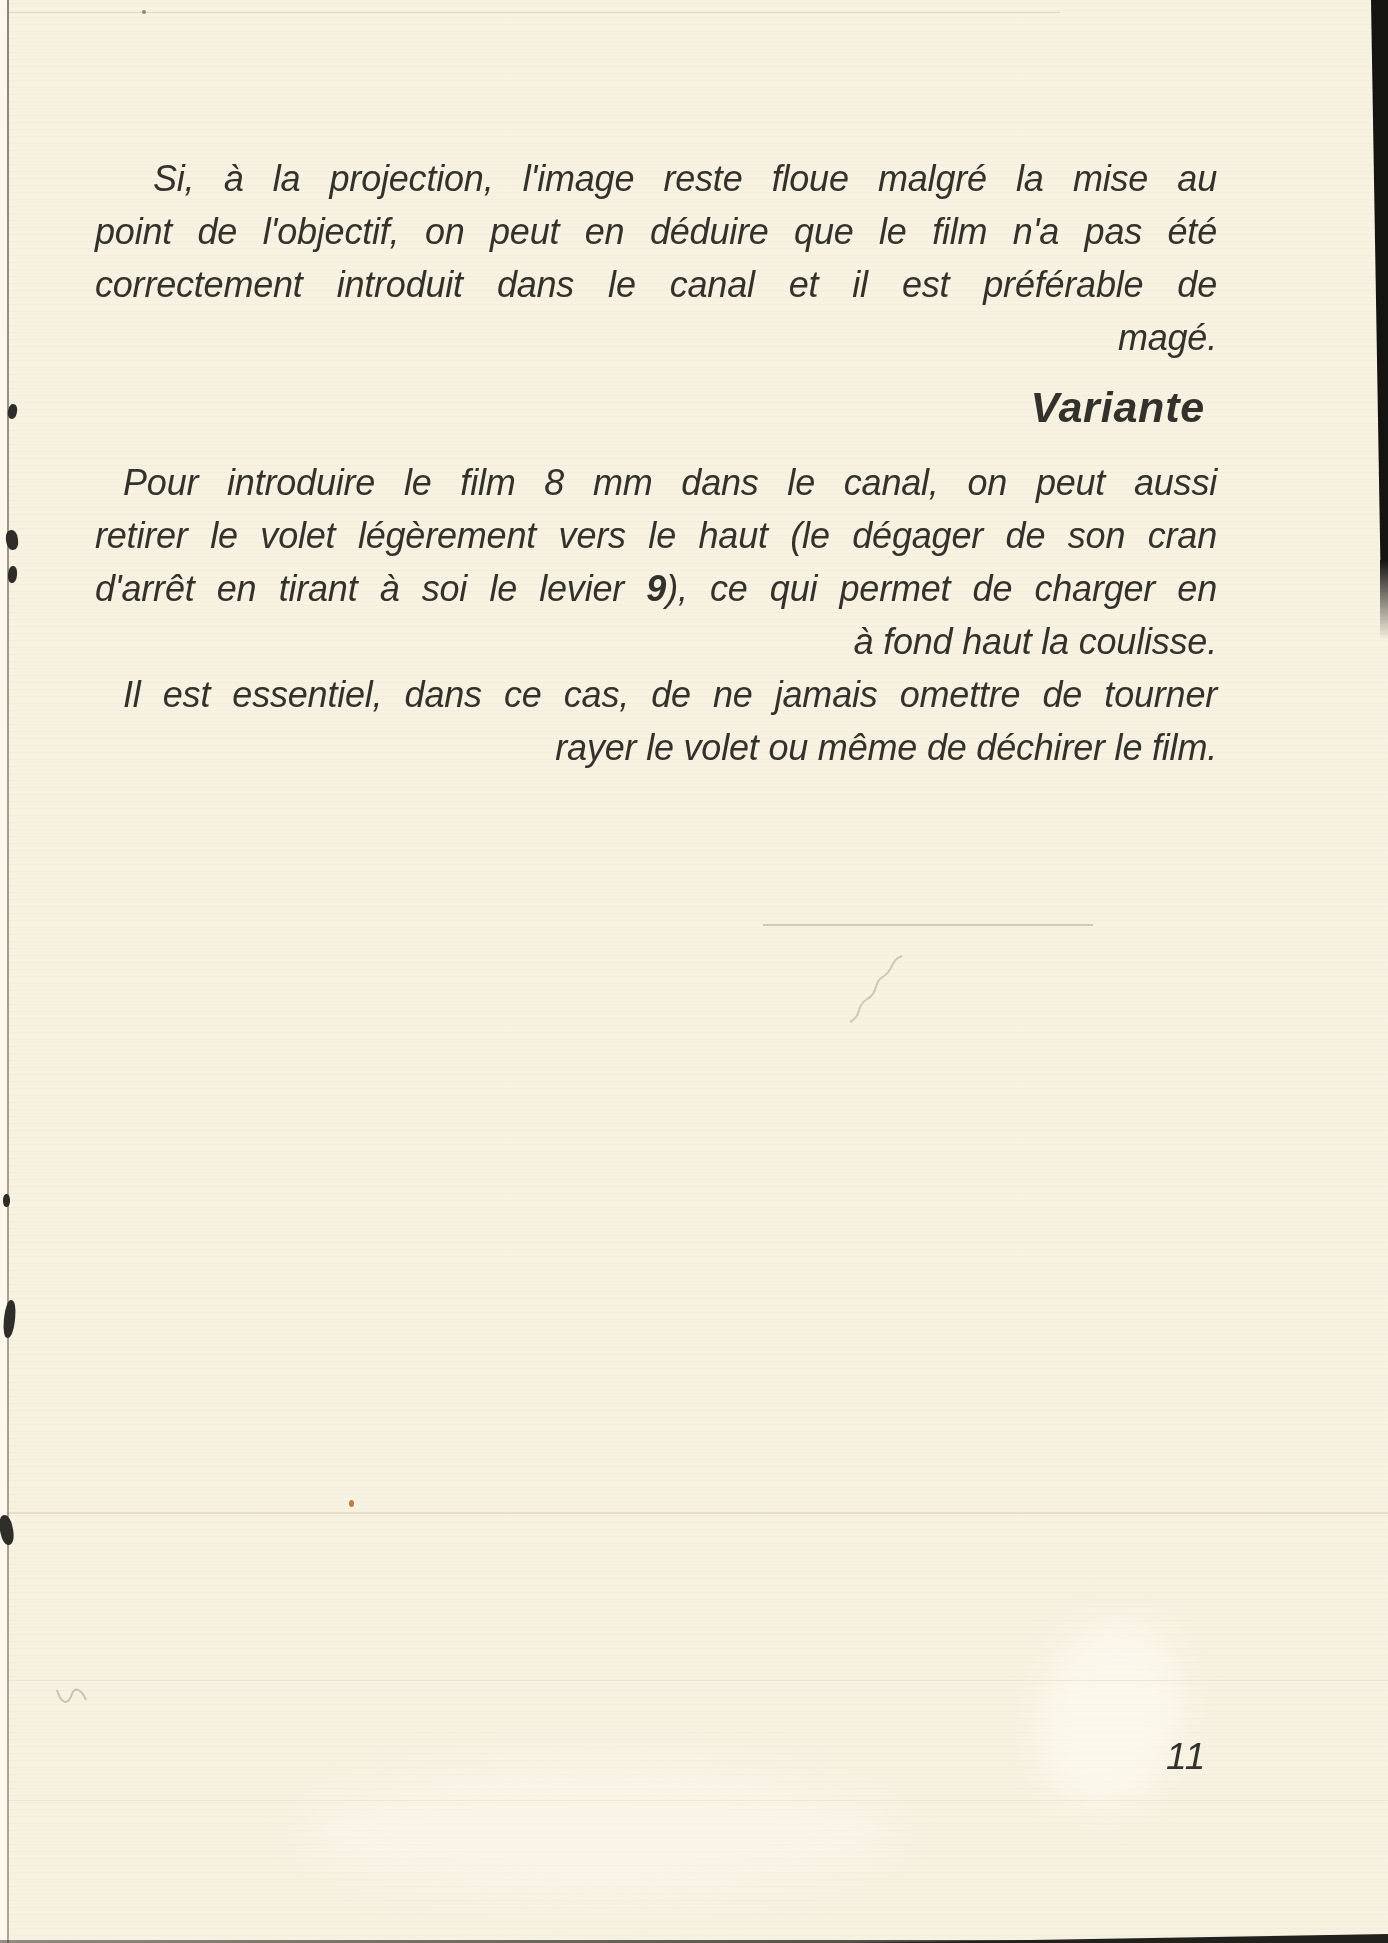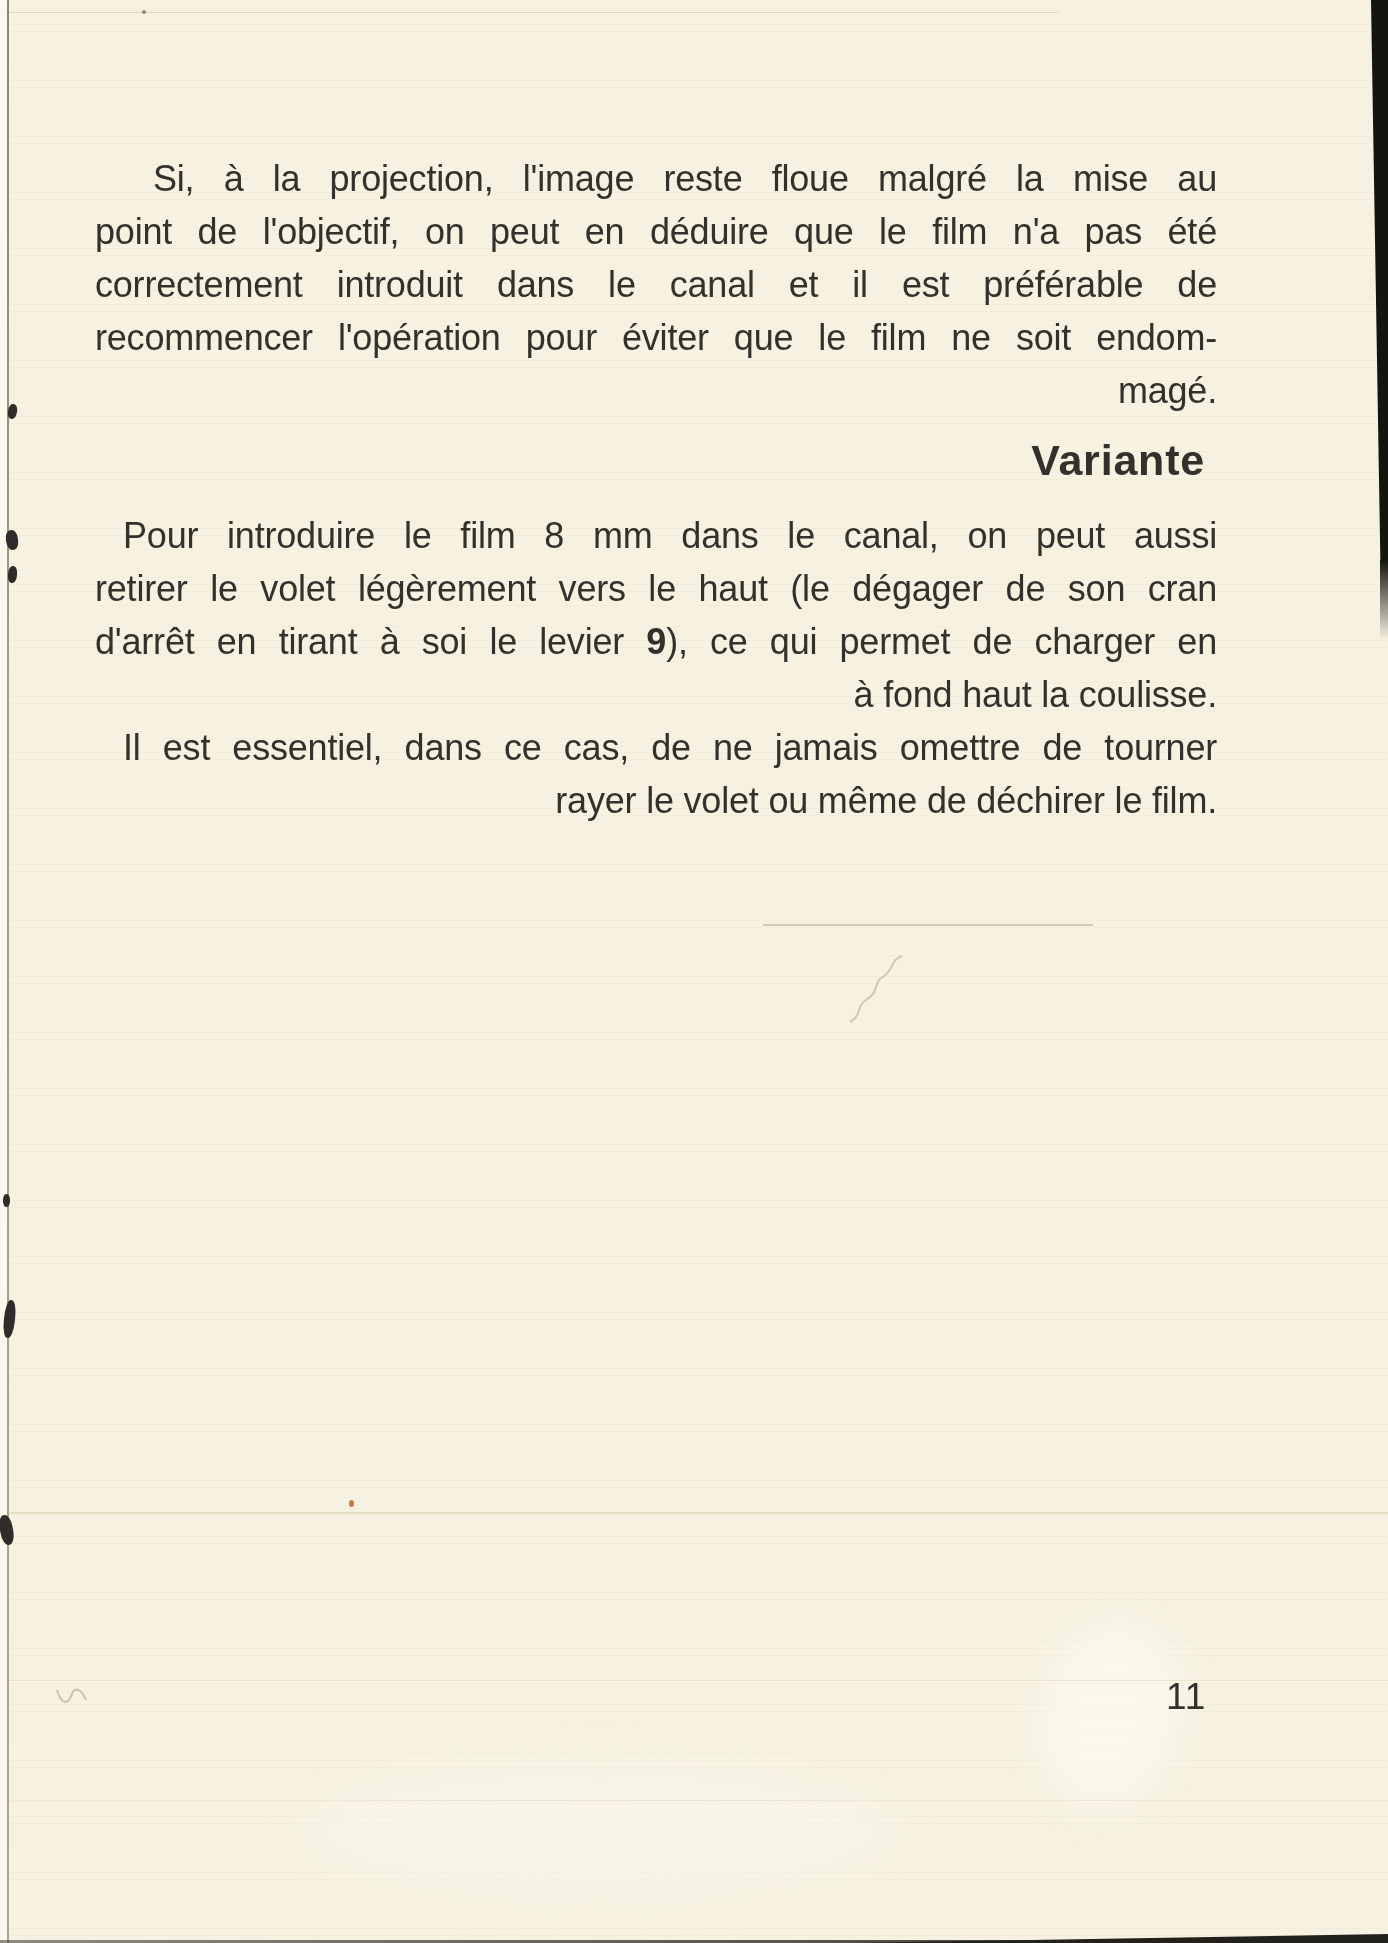--- a/index.html
+++ b/index.html
@@ -58,32 +58,32 @@
   .indent-sm { text-indent: 28px; }
   .b { font-weight: bold; }
   .heading {
     margin-top: 17px; margin-bottom: 22px;
     padding-right: 12px;
     text-align: right; font-weight: bold; font-size: 43px; line-height: 53px;
     letter-spacing: 0.8px;
   }
   .rule-faint { position: absolute; left: 763px; top: 924px; width: 330px; height: 2px;
     background: #cdc3ab; opacity: 0.85; }
-  .page-number { position: absolute; left: 1166px; top: 1676px;
+  .page-number { position: absolute; left: 1166px; top: 1736px;
     font-size: 37px; letter-spacing: 1px; color: #33312b; }
   .squiggle { position: absolute; pointer-events: none; }
   .speck-red { position: absolute; left: 349px; top: 1500px; width: 5px; height: 7px;
     background: #b5652f; border-radius: 50%; opacity: 0.85; }
   .speck-gray { position: absolute; left: 142px; top: 10px; width: 4px; height: 4px;
     background: #8d887a; border-radius: 50%; }
 </style>
 </head>
 <body>
 
-<div style="position:absolute;inset:0;">
+<div style="position:absolute;inset:0;font-style:italic;">
 
   <div class="texture"></div>
   <div class="soft-light" style="left:1040px;top:1620px;width:140px;height:190px;transform:rotate(14deg);"></div>
   <div class="soft-light" style="left:300px;top:1760px;width:600px;height:140px;opacity:.5;"></div>
 
   <div class="hline" style="left:0;top:12px;width:1060px;height:1px;background:#dcd1b6;opacity:.8;"></div>
   <div class="hline" style="left:0;top:1512px;width:100%;height:2px;background:#e7ddc5;"></div>
   <div class="hline" style="left:0;top:1680px;width:100%;height:1px;background:#eee4cf;"></div>
   <div class="hline" style="left:0;top:1800px;width:100%;height:1px;background:#efe5d0;"></div>
 
@@ -100,21 +100,20 @@
   <div class="scan-dark-topright-tail"></div>
   <div class="scan-dark-bottom"></div>
   <div class="scan-dark-bottomright"></div>
 
   <div class="text-block">
 
     <div class="para">
       <div class="line j indent-lg">Si, à la projection, l'image reste floue malgré la mise au</div>
       <div class="line j">point de l'objectif, on peut en déduire que le film n'a pas été</div>
       <div class="line j">correctement introduit dans le canal et il est préférable de</div>
-      <div class="line j">recommencer l'opération pour éviter que le film ne soit endom-</div>
       <div class="line">magé.</div>
     </div>
 
     <div class="heading">Variante</div>
 
     <div class="para">
       <div class="line j indent-sm">Pour introduire le film 8 mm dans le canal, on peut aussi</div>
       <div class="line j">retirer le volet légèrement vers le haut (le dégager de son cran</div>
       <div class="line j"><span>d'arrêt en tirant à soi le levier </span><span class="b">9</span><span>), ce qui permet de charger en</span></div>
       <div class="line">à fond haut la coulisse.</div>

